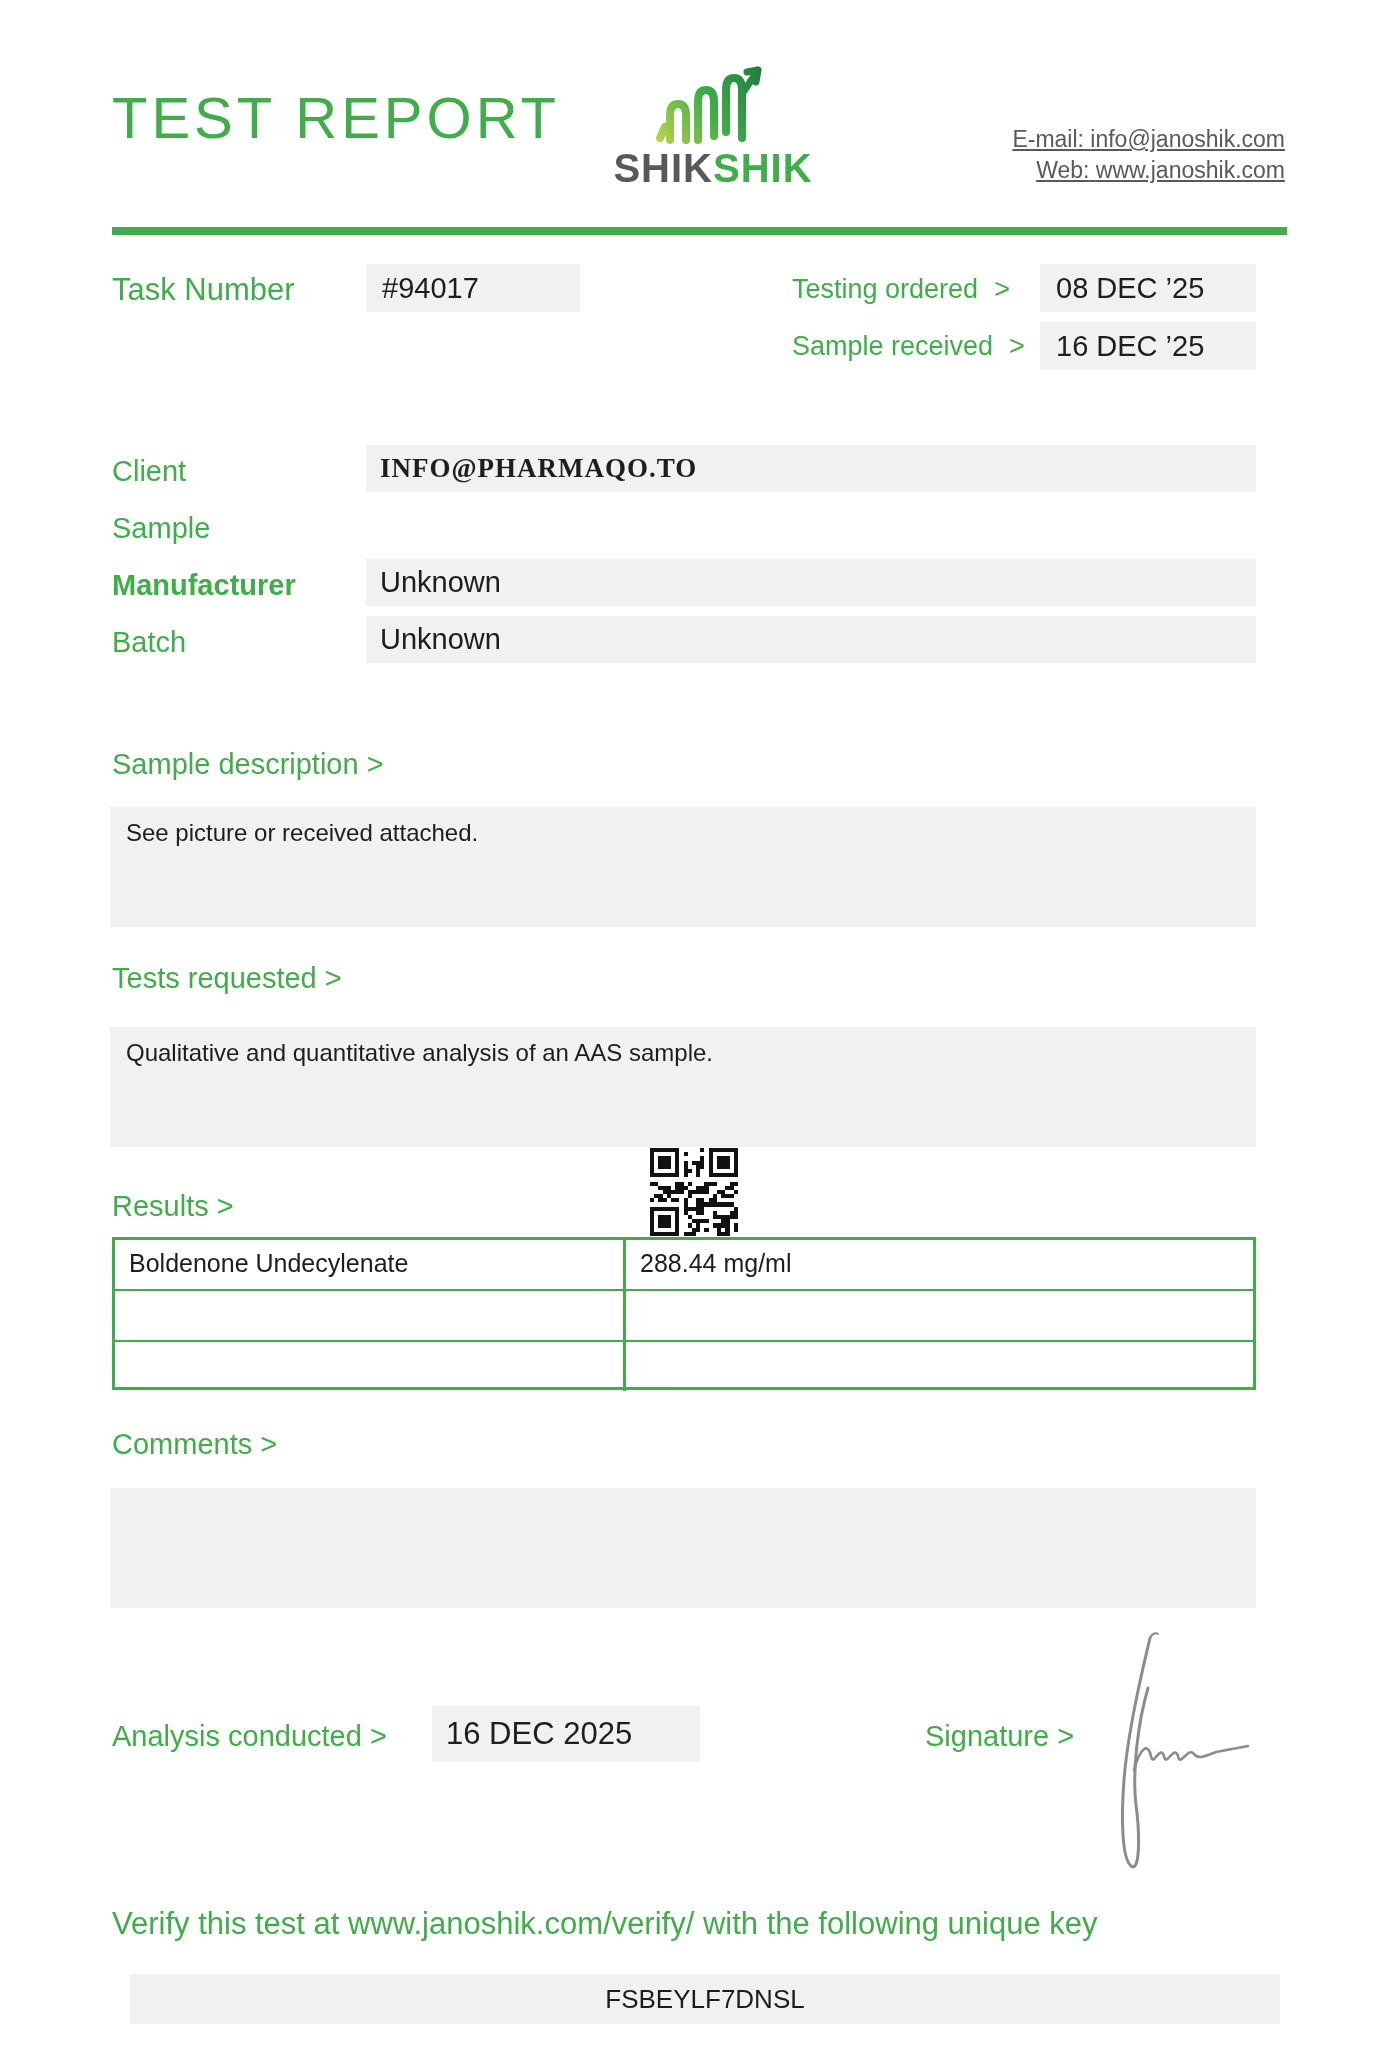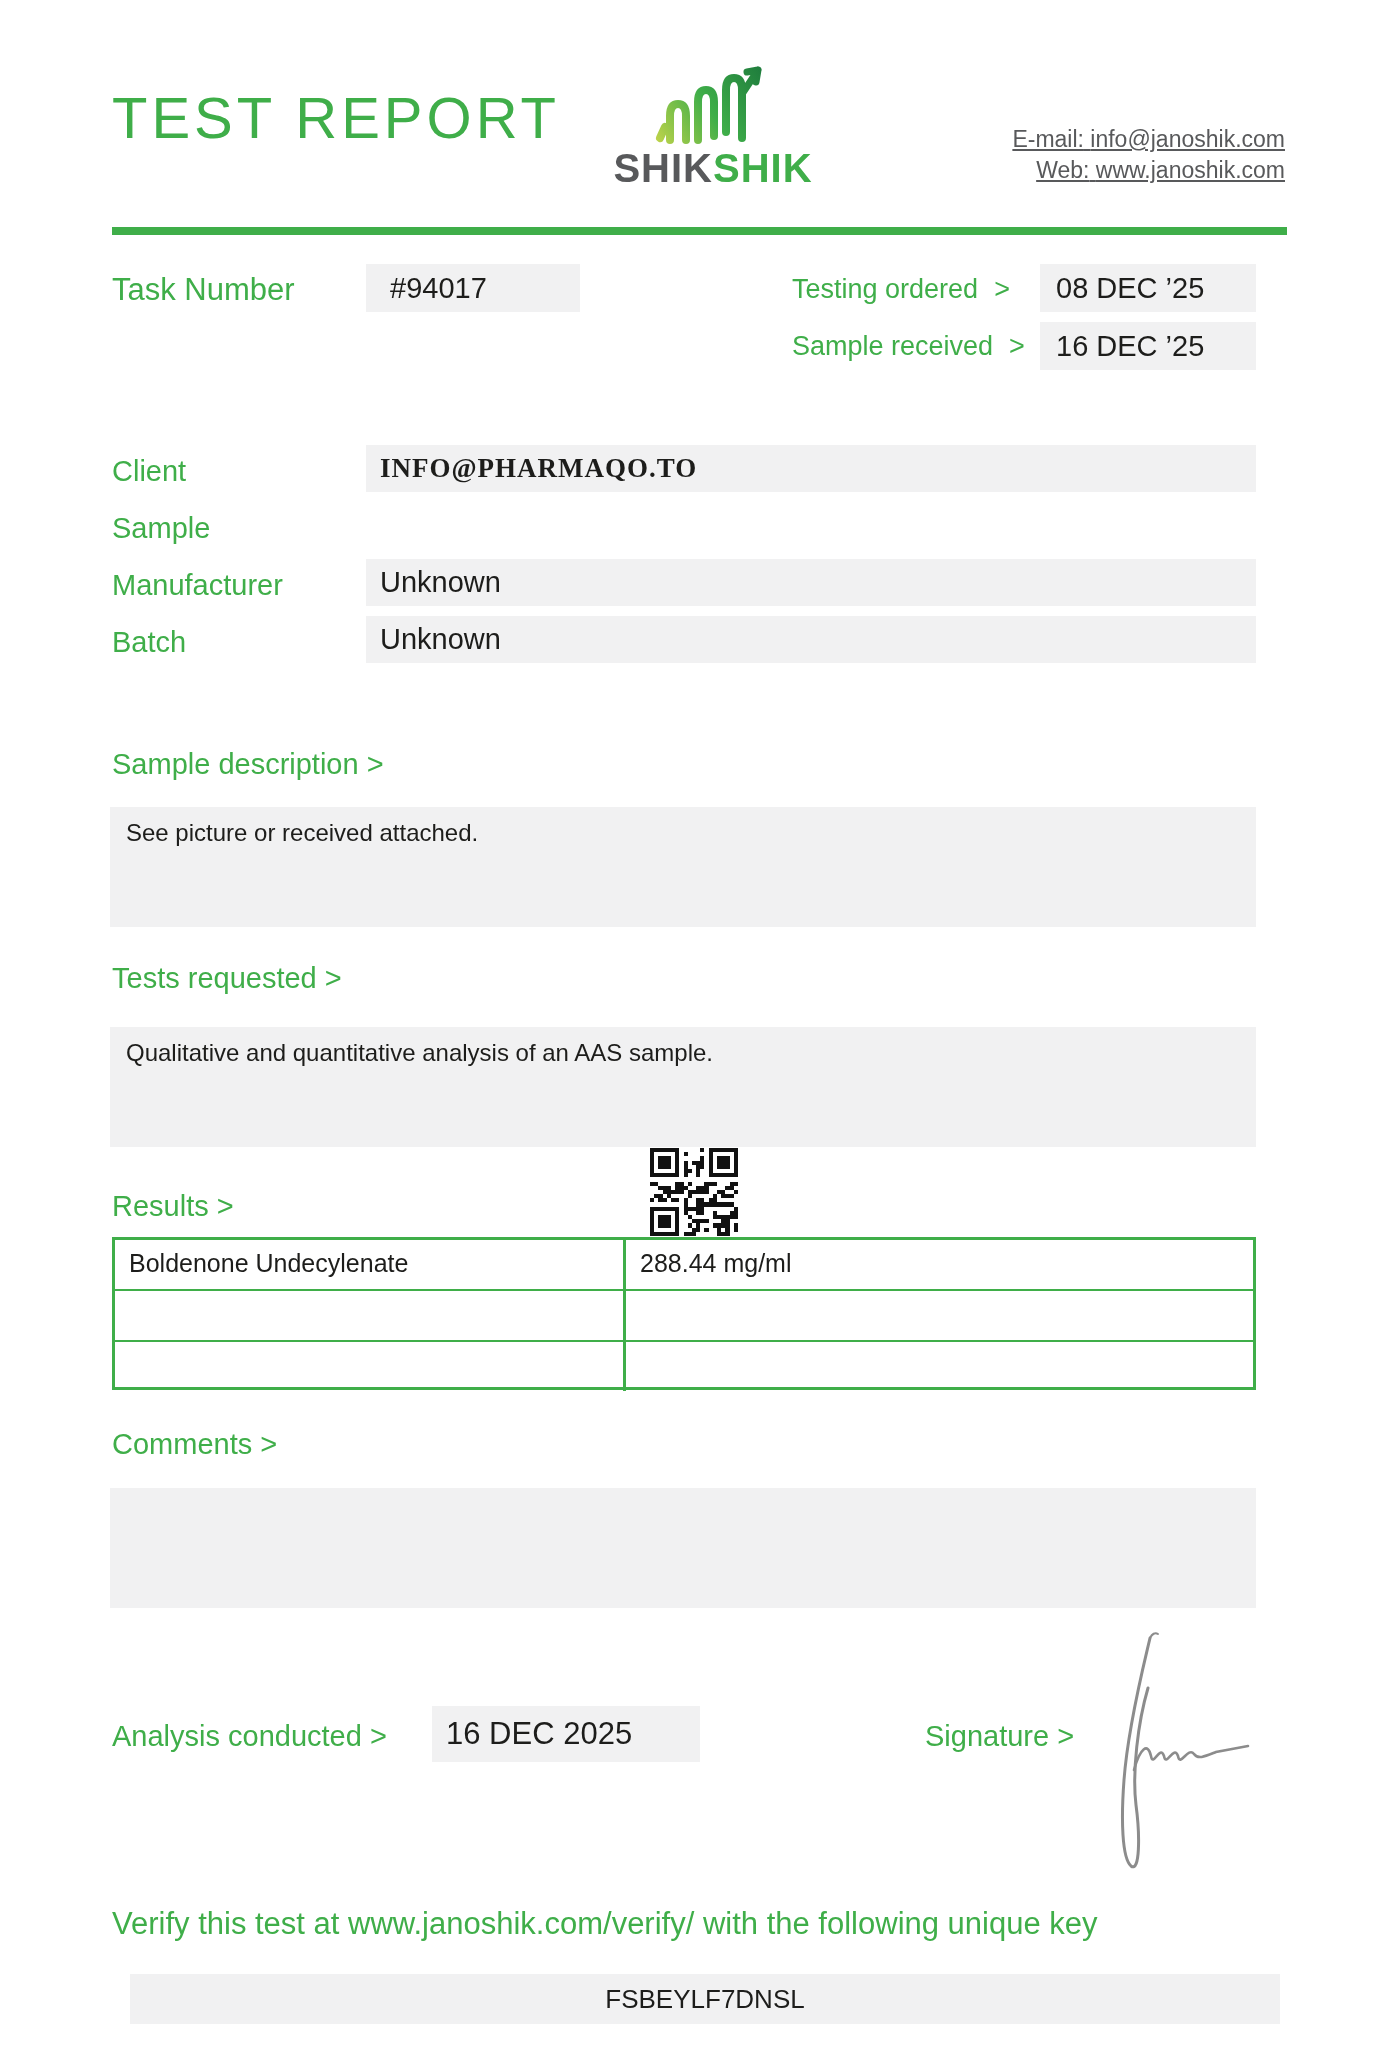--- a/index.html
+++ b/index.html
@@ -18,21 +18,21 @@
 
   .rule{left:112px;top:227px;width:1175px;height:8px;background:#3fae49;}
 
   
   .glabel{color:#3fae49;white-space:nowrap;}
   .gbox{background:#f1f1f2;}
   .boxtext{font-size:29px;color:#1d1d1b;}
 
   
   .task-label{left:112px;top:272px;font-size:31px;}
-  .task-box{left:366px;top:264px;width:214px;height:48px;line-height:48px;padding-left:24px;box-sizing:border-box;}
+  .task-box{left:366px;top:264px;width:214px;height:48px;line-height:48px;padding-left:16px;box-sizing:border-box;}
   .date-label{font-size:27px;display:flex;gap:16px;}
   .date-label-1{left:792px;top:274px;}
   .date-label-2{left:792px;top:331px;}
   .date-box{width:216px;height:48px;line-height:48px;padding-left:16px;box-sizing:border-box;left:1040px;}
   .date-box-1{top:264px;}
   .date-box-2{top:322px;}
 
   
   .field-label{left:112px;font-size:29px;}
   .field-box{left:366px;width:890px;height:47px;line-height:47px;padding-left:14px;box-sizing:border-box;}
@@ -113,21 +113,21 @@
     <span>Sample received</span>
     <span>&gt;</span>
   </div>
   <div class="abs gbox date-box date-box-2 boxtext">16 DEC ’25</div>
 
   <div class="abs glabel field-label" style="top:455px;">Client</div>
   <div class="abs gbox field-box serif-val" style="top:445px;">INFO@PHARMAQO.TO</div>
 
   <div class="abs glabel field-label" style="top:512px;">Sample</div>
 
-  <div class="abs glabel field-label" style="top:569px;">Manufacturer</div>
+  <div class="abs glabel field-label" style="top:569px;font-weight:bold;">Manufacturer</div>
   <div class="abs gbox field-box boxtext" style="top:559px;">Unknown</div>
 
   <div class="abs glabel field-label" style="top:626px;">Batch</div>
   <div class="abs gbox field-box boxtext" style="top:616px;">Unknown</div>
 
   <div class="abs glabel sect-head" style="top:748px;">Sample description &gt;</div>
   <div class="abs gbox sect-box" style="top:807px;">
     <span>See picture or received attached.</span>
   </div>
 

